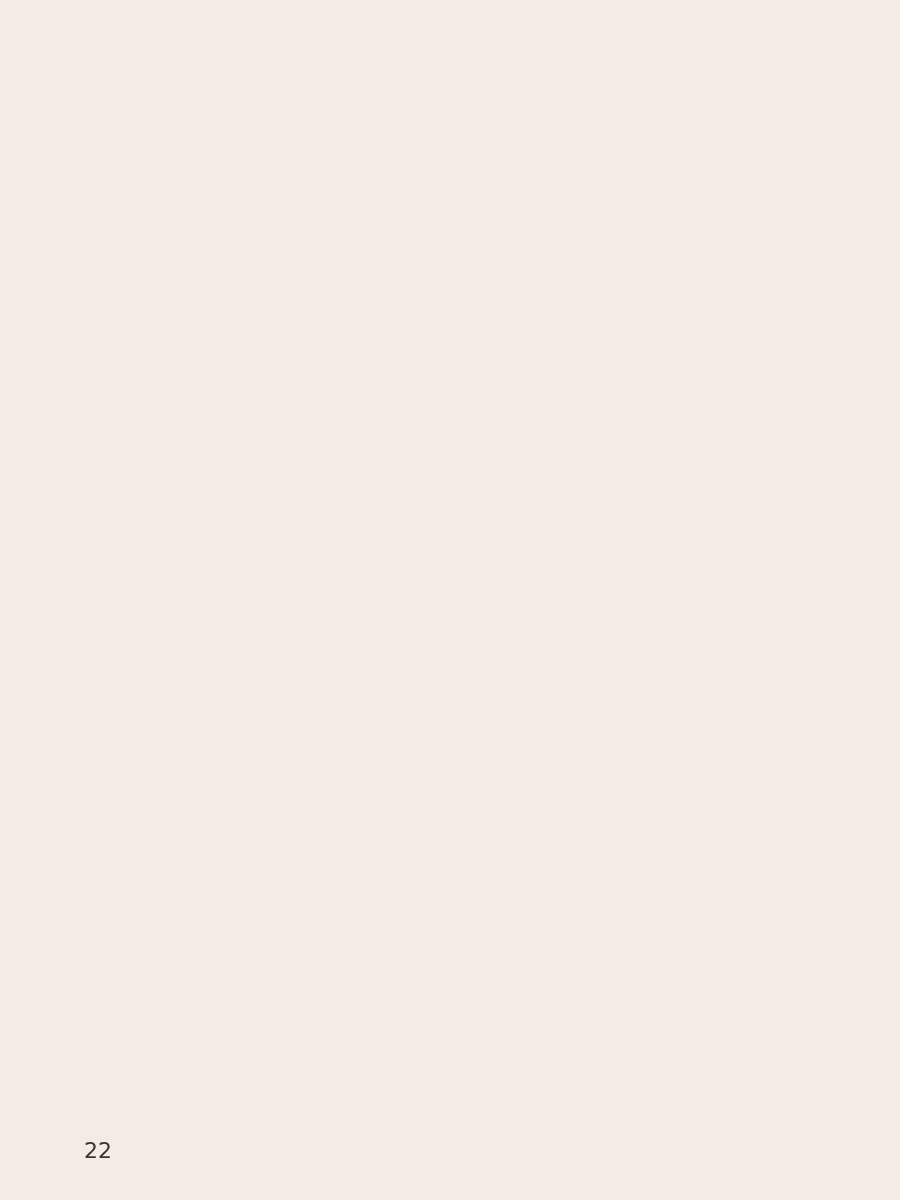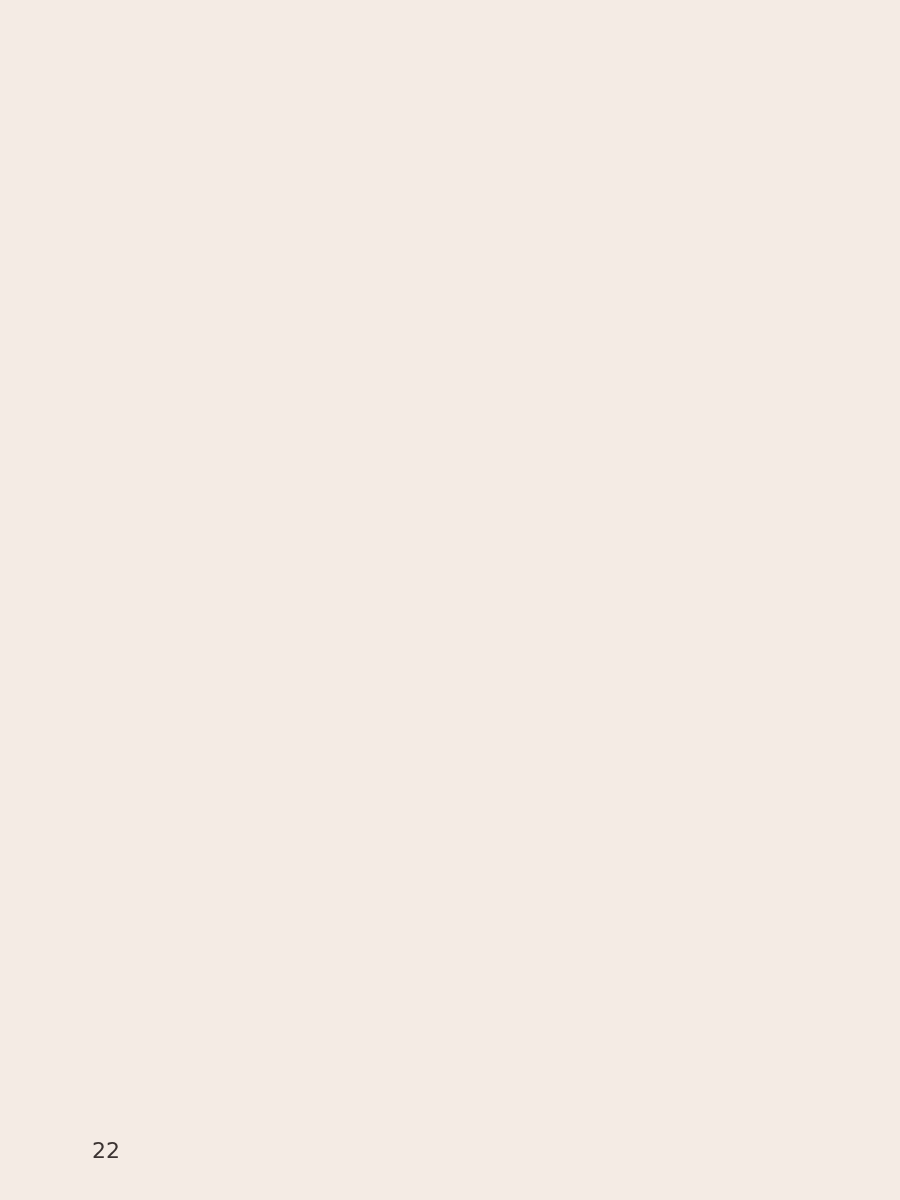--- a/index.html
+++ b/index.html
@@ -4,21 +4,21 @@
   <style>
     html, body { margin: 0; padding: 0; }
     body {
       width: 900px; height: 1200px; overflow: hidden;
       background: #f4ebe4;
       font-family: "DejaVu Serif", "Liberation Serif", serif;
       color: #3b3331;
     }
     .page { position: relative; width: 900px; height: 1200px; }
     .page-number {
-      position: absolute; left: 92px; top: 1138px;
+      position: absolute; left: 84px; top: 1138px;
       font-family: "DejaVu Sans", "Liberation Sans", sans-serif;
       font-size: 22px; color: #3b3331;
     }
   </style>
 </head>
 <body>
 
 <div class="page">
   <div id="text-region"></div>
   <div class="page-number">22</div>

